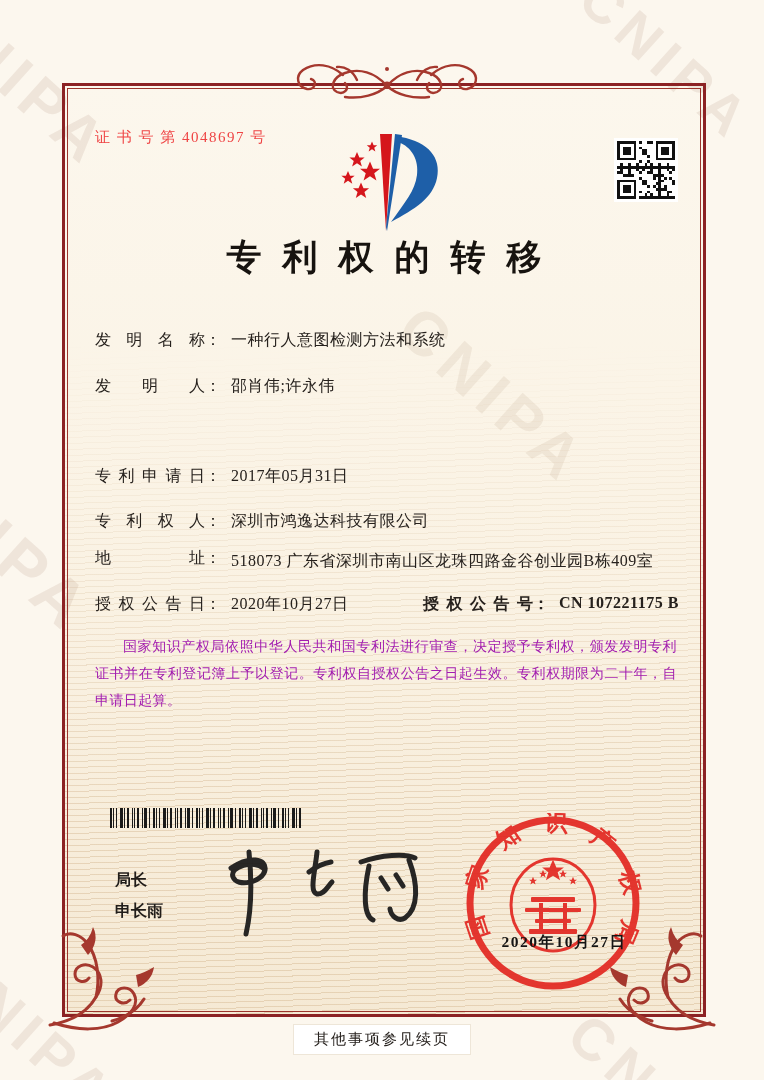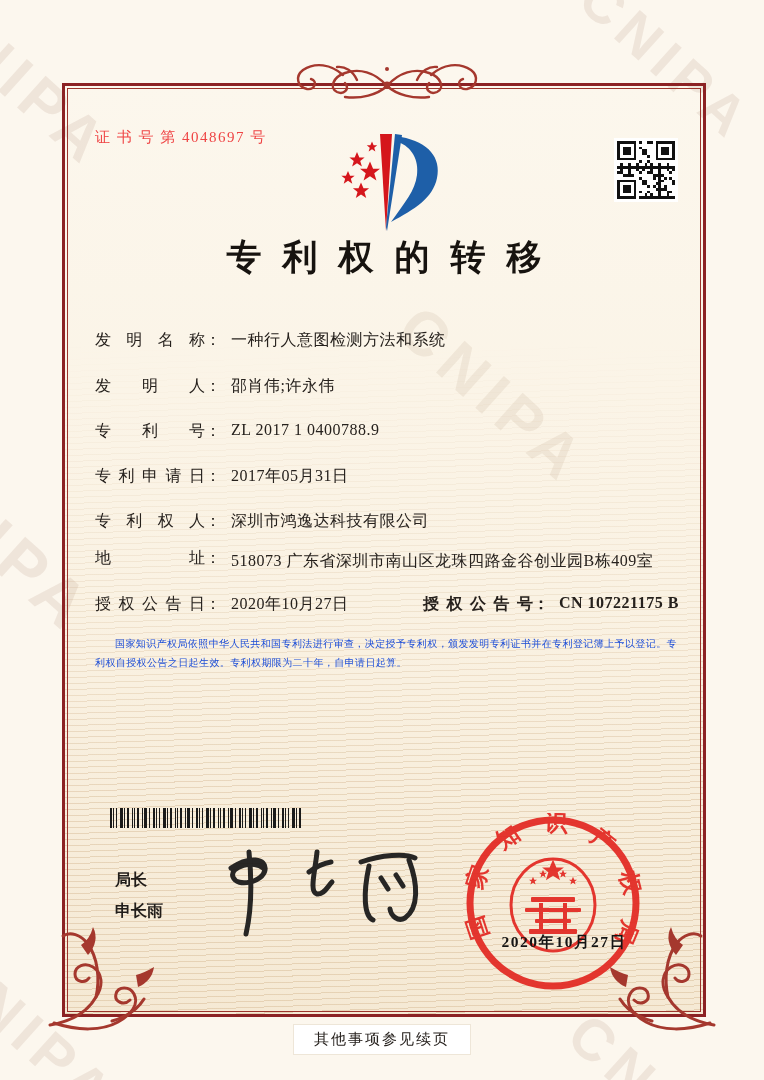--- a/index.html
+++ b/index.html
@@ -47,21 +47,21 @@
   
   .row{position:absolute;left:30px;font-size:16px;color:#26211d;white-space:nowrap;}
   .lbl{display:inline-block;width:110px;text-align:justify;text-align-last:justify;vertical-align:top;}
   .colon{display:inline-block;vertical-align:top;}
   .val{display:inline-block;margin-left:6px;vertical-align:top;letter-spacing:0.5px;}
   .val.wrap{white-space:normal;width:442px;line-height:1.62;}
   .sub2{position:absolute;left:328px;top:0;font-weight:bold;}
   
   .paras{
     position:absolute;left:30px;top:548px;width:582px;
-    font-size:10px;line-height:1.92;text-align:justify;color:#1d4ed8;letter-spacing:0.4px;
+    font-size:14px;line-height:1.92;text-align:justify;color:#a21caf;letter-spacing:0.4px;
   }
   .paras p{margin:0;text-indent:2em;}
   
   .barcode{position:absolute;left:45px;top:722px;width:196px;height:20px;overflow:hidden;white-space:nowrap;}
   .barcode i{display:inline-block;height:100%;background:#1a1a1a;}
   
   .sig-title{position:absolute;left:50px;top:784px;font-size:16px;font-weight:600;
     font-family:"Liberation Sans","DejaVu Sans",sans-serif;color:#211d1a;text-align:right;}
   .sig-name{position:absolute;left:50px;top:815px;font-size:16px;font-weight:600;
     font-family:"Liberation Sans","DejaVu Sans",sans-serif;color:#211d1a;}
@@ -283,24 +283,20 @@
     <div class="title">专利权的转移</div>
 
     <div class="row" style="top:244px">
       <span class="lbl">发明名称</span><span class="colon">：</span>
       <span class="val">一种行人意图检测方法和系统</span>
     </div>
     <div class="row" style="top:290px">
       <span class="lbl">发明人</span><span class="colon">：</span>
       <span class="val">邵肖伟;许永伟</span>
     </div>
-    <div class="row" style="top:335px">
-      <span class="lbl">专利号</span><span class="colon">：</span>
-      <span class="val">ZL 2017 1 0400788.9</span>
-    </div>
     <div class="row" style="top:380px">
       <span class="lbl">专利申请日</span><span class="colon">：</span>
       <span class="val">2017年05月31日</span>
     </div>
     <div class="row" style="top:425px">
       <span class="lbl">专利权人</span><span class="colon">：</span>
       <span class="val">深圳市鸿逸达科技有限公司</span>
     </div>
     <div class="row" style="top:462px">
       <span class="lbl">地址</span><span class="colon">：</span>

